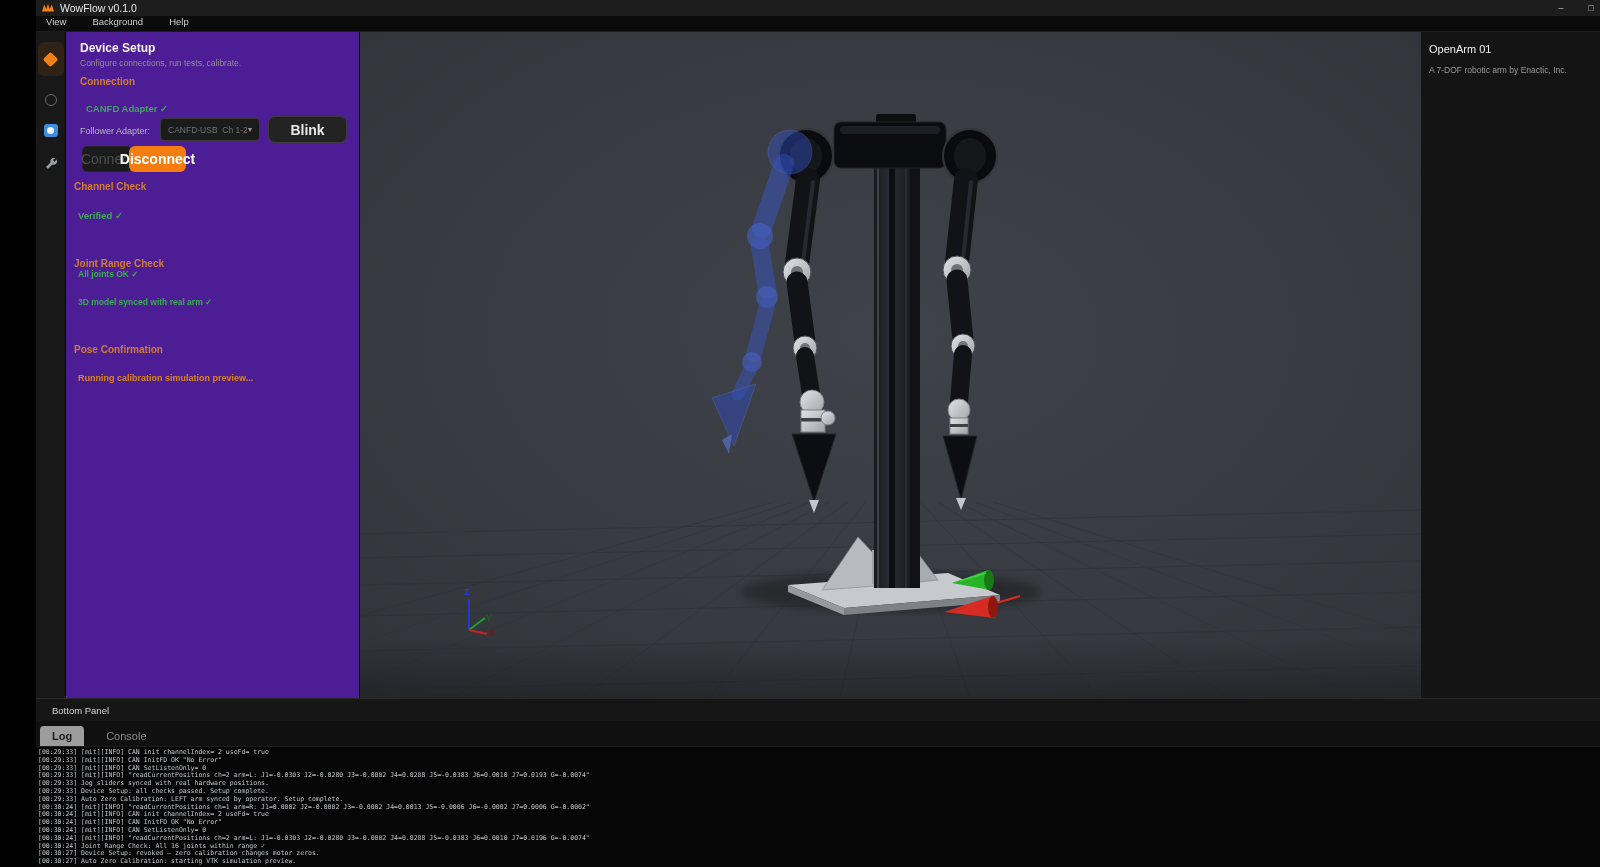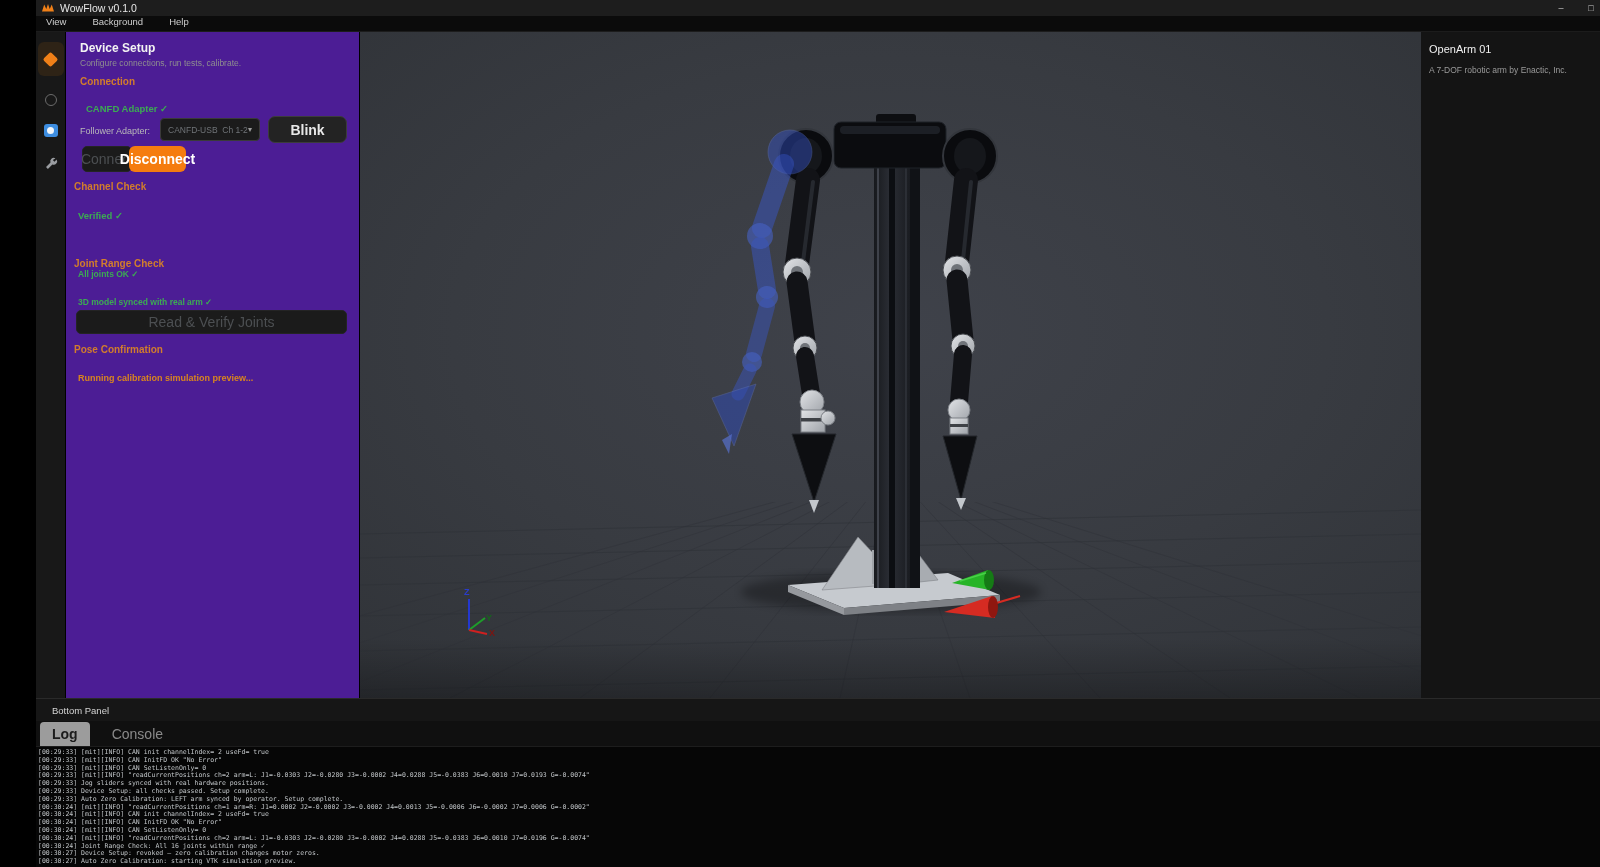--- a/index.html
+++ b/index.html
@@ -70,21 +70,21 @@
   .ip-sub { position:absolute; left:8px; top:33px; font-size:8.5px; color:#9a9a9a; }
 
   
   .bpanel { position:absolute; left:0; top:698px; width:1600px; height:169px; background:#0f0f0f;
     border-top:1px solid #2a2a2a; }
   .bp-header { position:relative; height:22px; background:#161616; display:flex; align-items:center; }
   .bp-title { font-size:9.5px; color:#d4d4d4; margin-left:16px; }
   .bp-close { margin-left:auto; margin-right:12px; font-size:9px; color:#4f4f4f; }
   .bp-tabs { height:26px; background:#101010; display:flex; align-items:flex-end; padding-left:4px; gap:10px;
     border-bottom:1px solid #1d1d1d; }
-  .bp-tab { font-size:14px; color:#8a8a8a; padding:4px 12px; }
+  .bp-tab { font-size:11px; color:#8a8a8a; padding:4px 12px; }
   .bp-tab.active { background:#9c9c9c; color:#1c1c1c; font-weight:bold; border-radius:4px 4px 0 0; }
   .bp-log { height:121px; background:#060606; overflow:hidden; padding:2px 0 18px 2px; }
   .log-line { font-family:"DejaVu Sans Mono", monospace; font-size:6.5px; line-height:7.8px;
     color:#c2c6c9; white-space:pre; }
 </style>
 </head>
 <body>
 
 <div class="app">
 
@@ -138,21 +138,20 @@
 
       <div class="btn btn-disabled btn-connect">Connect</div>
       <div class="btn btn-disconnect">Disconnect</div>
 
       <div class="sec-h" style="left:8px; top:149px;">Channel Check</div>
       <div class="status" style="left:12px; top:178px;">Verified ✓</div>
 
       <div class="sec-h" style="left:8px; top:226px;">Joint Range Check</div>
       <div class="status small" style="left:12px; top:237px;">All joints OK ✓</div>
       <div class="status small" style="left:12px; top:264.5px;">3D model synced with real arm ✓</div>
-      <div class="btn btn-disabled btn-wide" style="top:278px;">Read &amp; Verify Joints</div>
 
       <div class="sec-h" style="left:8px; top:312px;">Pose Confirmation</div>
       <div class="warn" style="left:12px; top:341px;">Running calibration simulation preview...</div>
     </div>
 
     <div class="viewport">
       <svg width="1061" height="666" viewBox="0 0 1061 666">
         <defs>
           <radialGradient id="bgGrad" cx="50%" cy="45%" r="75%">
             <stop offset="0%" stop-color="#3f424a"></stop>

